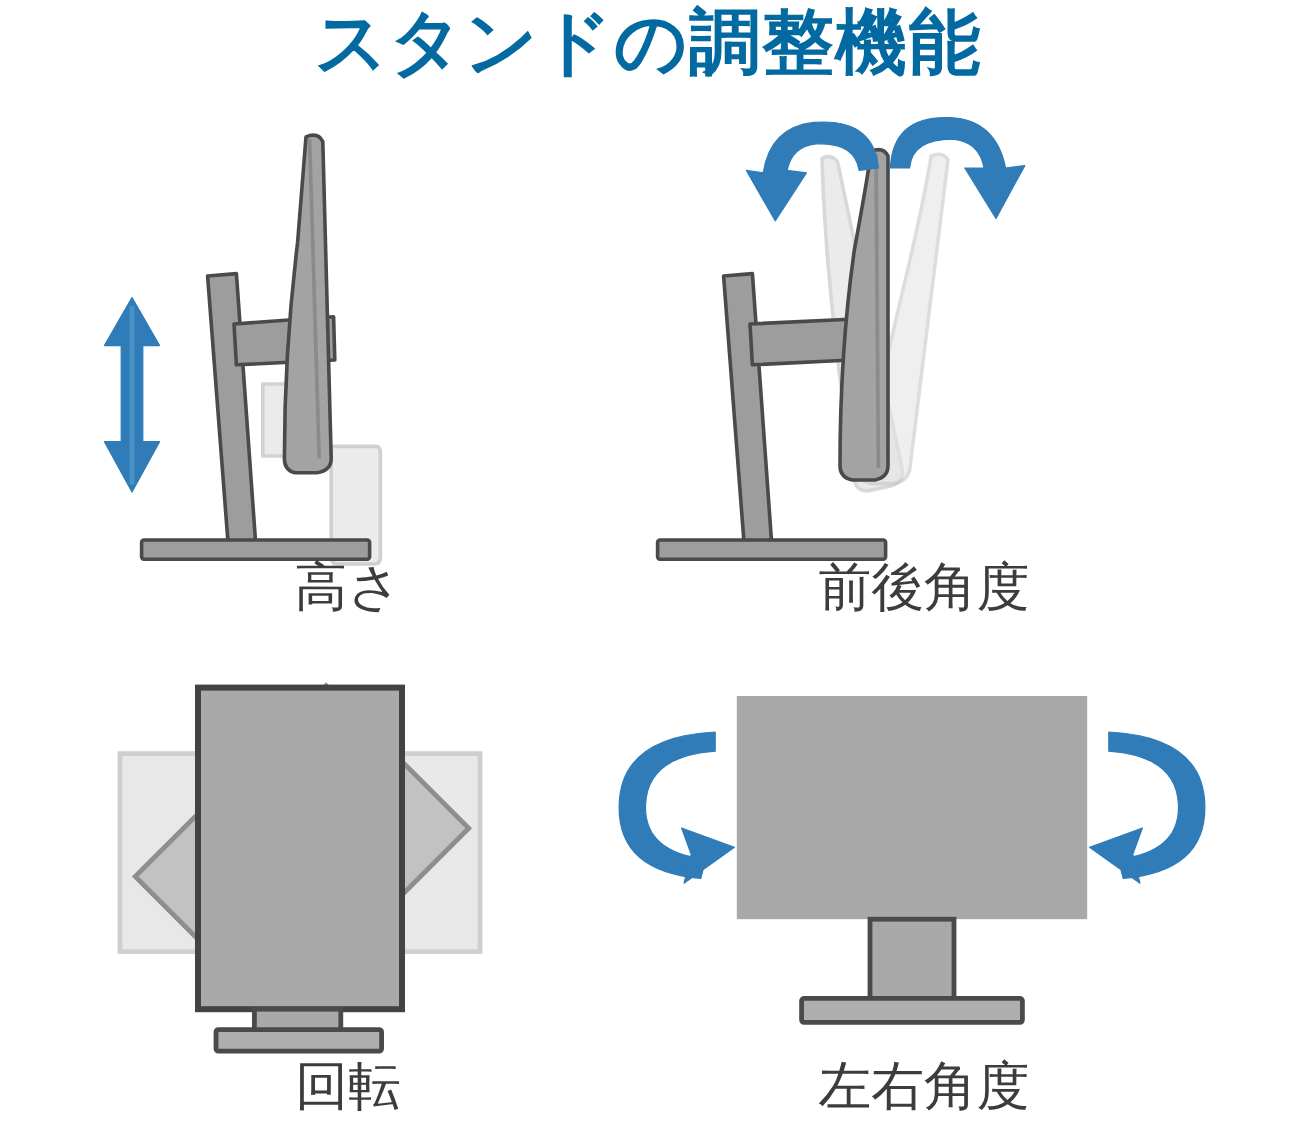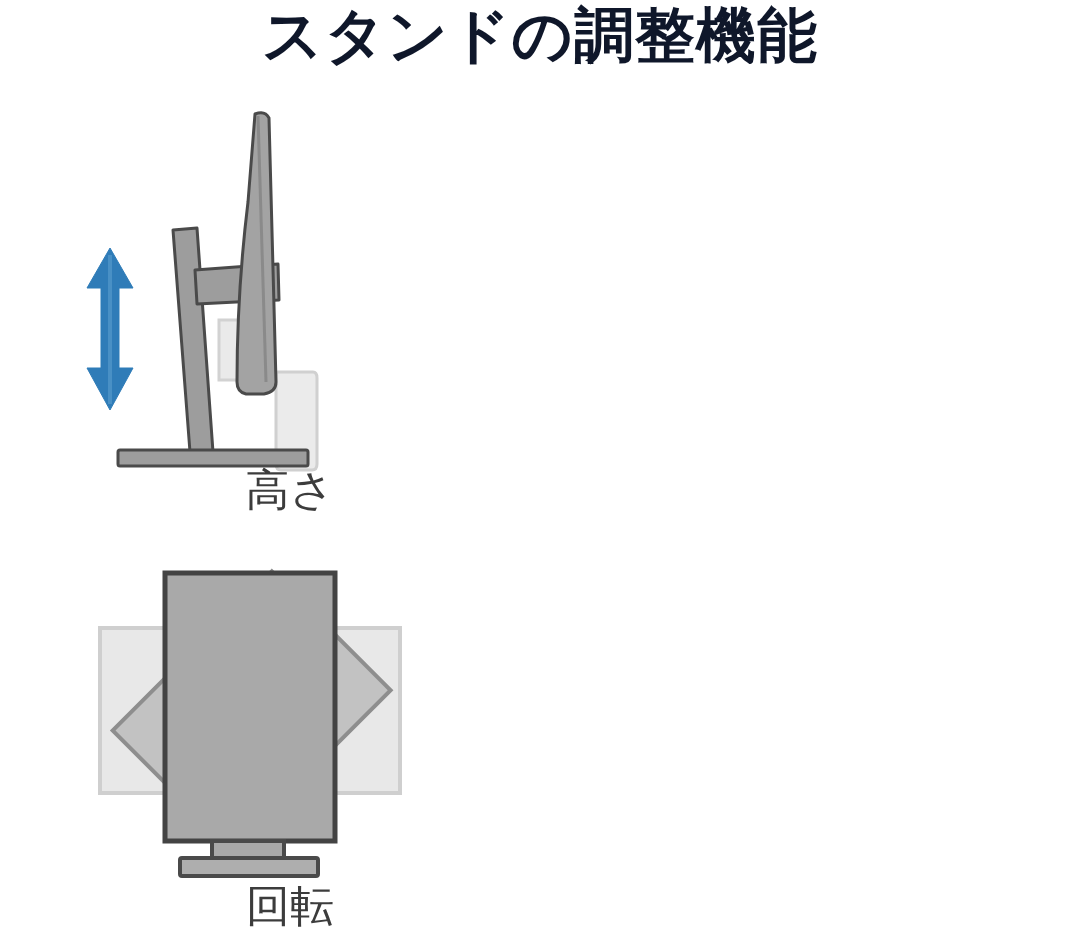--- a/index.html
+++ b/index.html
@@ -27,21 +27,21 @@
   .page-title {
     position: absolute;
     left: 0;
     top: 2px;
     width: 1080px;
     text-align: center;
     font-size: 60px;
     line-height: 68px;
     font-weight: 700;
     letter-spacing: 1px;
-    color: #0f172a;
+    color: #0369a1;
     white-space: nowrap;
   }
 
   
   .panel {
     position: absolute;
   }
   #panel-height   { left: 40px;  top: 92px;  width: 500px; height: 450px; }
   #panel-tilt     { left: 500px; top: 92px;  width: 540px; height: 450px; }
   #panel-pivot    { left: 40px;  top: 548px; width: 500px; height: 392px; }
@@ -111,20 +111,70 @@
         <g>
           <path d="M70 156 L93 196 L79 196 L79 276 L93 276 L70 318
                    L47 276 L61 276 L61 196 L47 196 Z" fill="#2f7cb8" stroke="#2f7cb8" stroke-width="1" stroke-linejoin="round"></path>
           <path d="M70 163 L70 312" fill="none" stroke="#5fa0d0" stroke-width="4" opacity="0.55"></path>
         </g>
       </svg>
     </div>
     <div class="panel-label">高さ</div>
   </div>
 
+  <div class="panel" id="panel-tilt">
+    <div class="panel-art">
+      <svg width="540" height="380" viewBox="0 0 540 380" xmlns="http://www.w3.org/2000/svg">
+
+        <g opacity="0.55">
+          <path d="M185 40 Q193 36 198 43 L252 300 Q253 310 242 313
+                   L224 317 Q215 318 212 309
+                   Q198 220 190 128 Q186 76 185 40 Z" fill="#dcdcdc" stroke="#b9b9b9" stroke-width="3" stroke-linejoin="round"></path>
+        </g>
+
+        <g opacity="0.55">
+          <path d="M276 38 Q285 34 290 41 L258 300 Q255 310 244 311
+                   L226 311 Q217 310 218 300
+                   Q238 210 258 126 Q270 74 276 38 Z" fill="#e3e3e3" stroke="#c3c3c3" stroke-width="3" stroke-linejoin="round"></path>
+        </g>
+
+        <g>
+          <path d="M103 138 L127 136 L143 360 L120 360 Z" fill="#9d9d9d" stroke="#4a4a4a" stroke-width="3" stroke-linejoin="round"></path>
+        </g>
+
+        <g>
+          <path d="M125 178 L208 174 L209 208 L127 212 Z" fill="#9d9d9d" stroke="#4a4a4a" stroke-width="3" stroke-linejoin="round"></path>
+        </g>
+
+        <g>
+          <path d="M226 34 Q236 30 240 38 L240 296 Q240 306 229 308
+                   L210 308 Q200 306 200 296
+                   Q200 200 212 116 Q222 62 226 34 Z" fill="#a3a3a3" stroke="#4a4a4a" stroke-width="3" stroke-linejoin="round"></path>
+          <path d="M230 36 L232 298" fill="none" stroke="#8a8a8a" stroke-width="3"></path>
+        </g>
+
+        <g>
+          <rect x="48" y="358" width="190" height="16" rx="2" fill="#9d9d9d" stroke="#4a4a4a" stroke-width="3"></rect>
+        </g>
+
+        <g>
+          <path d="M232 48 Q228 6 178 10 Q142 14 136 52
+                   L122 50 L146 92 L172 52 L156 50
+                   Q160 30 180 28 Q212 26 216 50 Z" fill="#2f7cb8" stroke="#2f7cb8" stroke-width="1" stroke-linejoin="round"></path>
+        </g>
+
+        <g>
+          <path d="M242 48 Q244 4 292 6 Q330 8 338 48
+                   L354 46 L330 90 L304 48 L320 48
+                   Q316 26 294 24 Q260 24 258 48 Z" fill="#2f7cb8" stroke="#2f7cb8" stroke-width="1" stroke-linejoin="round"></path>
+        </g>
+      </svg>
+    </div>
+    <div class="panel-label">前後角度</div>
+  </div>
 
   <div class="panel" id="panel-pivot">
     <div class="panel-art">
       <svg width="500" height="330" viewBox="0 0 500 330" xmlns="http://www.w3.org/2000/svg">
 
         <g>
           <rect x="60" y="80" width="300" height="165" fill="#e8e8e8" stroke="#cfcfcf" stroke-width="4"></rect>
         </g>
 
         <g>
@@ -138,14 +188,49 @@
 
           <rect x="172" y="293" width="72" height="22" fill="#a9a9a9" stroke="#4a4a4a" stroke-width="4"></rect>
 
           <rect x="140" y="310" width="138" height="18" rx="2" fill="#aeaeae" stroke="#4a4a4a" stroke-width="4"></rect>
         </g>
       </svg>
     </div>
     <div class="panel-label">回転</div>
   </div>
 
+  <div class="panel" id="panel-swivel">
+    <div class="panel-art">
+      <svg width="540" height="330" viewBox="0 0 540 330" xmlns="http://www.w3.org/2000/svg">
+
+        <g>
+          <rect x="114" y="32" width="292" height="186" fill="#a9a9a9" stroke="&lt;!--stroke--&gt;#434343" stroke-width="6"></rect>
+
+          <rect x="225" y="218" width="70" height="68" fill="#a9a9a9" stroke="#4a4a4a" stroke-width="4"></rect>
+
+          <rect x="168" y="284" width="184" height="20" rx="2" fill="#aeaeae" stroke="#4a4a4a" stroke-width="4"></rect>
+        </g>
+
+        <g>
+          <path d="M96 78
+                   Q40 82 38 122
+                   Q36 162 88 168
+                   L84 184
+                   Q14 178 16 122
+                   Q18 66 96 62 Z" fill="#2f7cb8" stroke="#2f7cb8" stroke-width="1" stroke-linejoin="round"></path>
+          <path d="M68 142 L112 158 L70 188 L76 164 Z" fill="#2f7cb8" stroke="#2f7cb8" stroke-width="1" stroke-linejoin="round"></path>
+        </g>
+
+        <g>
+          <path d="M424 78
+                   Q480 82 482 122
+                   Q484 162 432 168
+                   L436 184
+                   Q506 178 504 122
+                   Q502 66 424 62 Z" fill="#2f7cb8" stroke="#2f7cb8" stroke-width="1" stroke-linejoin="round"></path>
+          <path d="M452 142 L408 158 L450 188 L444 164 Z" fill="#2f7cb8" stroke="#2f7cb8" stroke-width="1" stroke-linejoin="round"></path>
+        </g>
+      </svg>
+    </div>
+    <div class="panel-label">左右角度</div>
+  </div>
 
 </div>
 
 </body></html>

